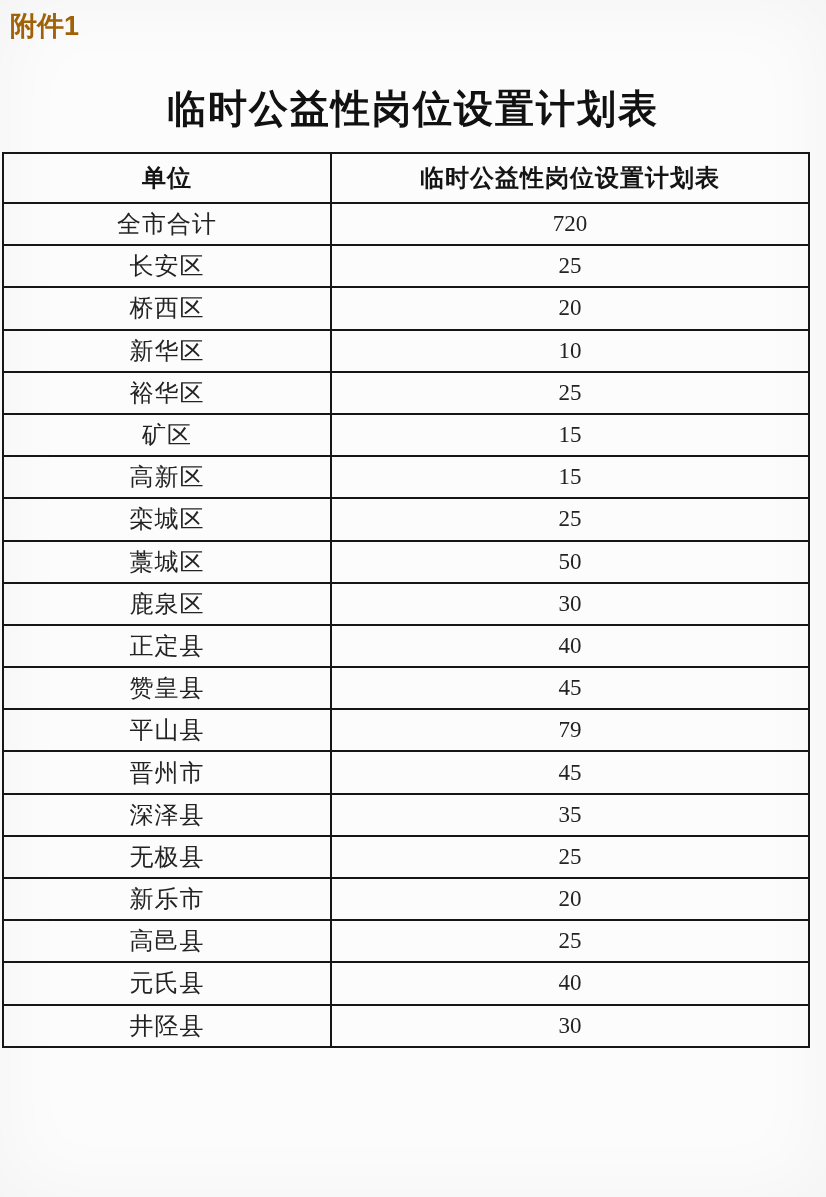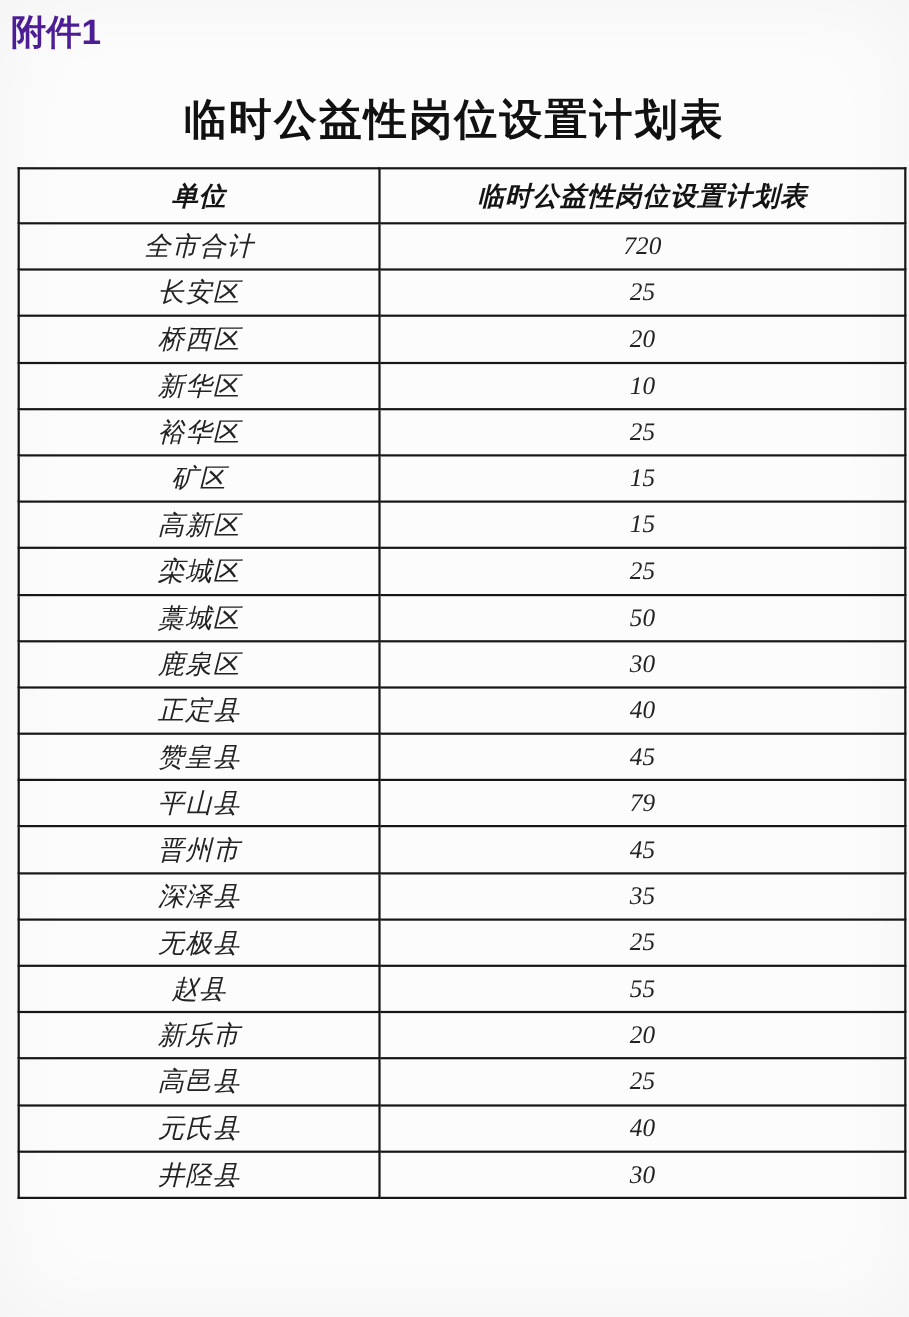--- a/index.html
+++ b/index.html
@@ -15,45 +15,44 @@
     font-family: "Liberation Serif", serif;
     color: #1f1f1f;
     overflow: hidden;
   }
   .attachment-label {
     position: absolute;
     top: 8px;
     left: 10px;
     font-family: "Liberation Sans", sans-serif;
     font-weight: bold;
-    font-size: 32px;
-    color: #4c1d95;
+    font-size: 27px;
+    color: #a16207;
   }
   .doc-title {
     position: absolute;
     top: 82px;
     left: 0;
     width: 810px;
     text-align: center;
     font-family: "Liberation Sans", sans-serif;
     font-weight: bold;
     font-size: 39px;
     letter-spacing: 2px;
     color: #111;
     padding-left: 8px;
   }
   table.plan-table {
     position: absolute;
     top: 152px;
-    left: 16px;
+    left: 2px;
     width: 806px;
     border-collapse: collapse;
     table-layout: fixed;
     background: transparent;
-    font-style: italic;
   }
   table.plan-table col.col-unit  { width: 328px; }
   table.plan-table col.col-count { width: 478px; }
   table.plan-table th {
     border: 2.5px solid #161616;
     height: 46px;
     font-family: "Liberation Sans", sans-serif;
     font-weight: bold;
     font-size: 24px;
     letter-spacing: 1px;
@@ -155,24 +154,20 @@
         </tr>
         <tr>
           <td class="unit-cell">深泽县</td>
           <td class="count-cell">35</td>
         </tr>
         <tr>
           <td class="unit-cell">无极县</td>
           <td class="count-cell">25</td>
         </tr>
         <tr>
-          <td class="unit-cell">赵县</td>
-          <td class="count-cell">55</td>
-        </tr>
-        <tr>
           <td class="unit-cell">新乐市</td>
           <td class="count-cell">20</td>
         </tr>
         <tr>
           <td class="unit-cell">高邑县</td>
           <td class="count-cell">25</td>
         </tr>
         <tr>
           <td class="unit-cell">元氏县</td>
           <td class="count-cell">40</td>

